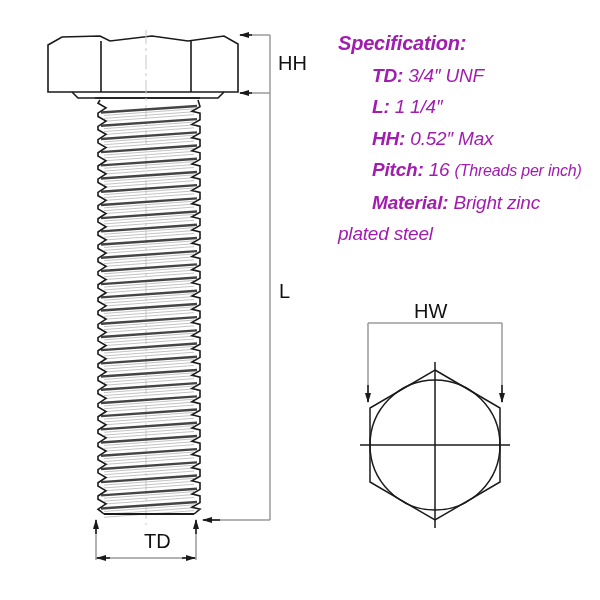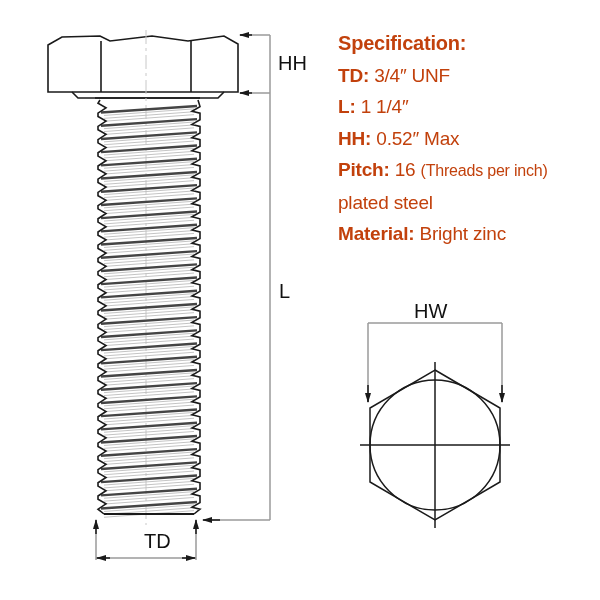--- a/index.html
+++ b/index.html
@@ -1,21 +1,21 @@
 <!DOCTYPE html>
 <html><head>
   <meta charset="utf-8">
   <style>
     html, body { margin: 0; padding: 0; background: #ffffff; }
     body { width: 600px; height: 600px; position: relative; overflow: hidden; font-family: "Liberation Sans", "DejaVu Sans", sans-serif; }
     .drawing { position: absolute; left: 0; top: 0; width: 600px; height: 600px; }
-    .spec { position: absolute; left: 338px; top: 28px; width: 262px; color: #c2410c; font-family: "Liberation Sans", sans-serif; }
+    .spec { position: absolute; left: 338px; top: 28px; width: 262px; color: #a21caf; font-family: "Liberation Sans", sans-serif; font-style: italic; }
     .spec .line { font-size: 19px; line-height: 31.5px; white-space: nowrap; letter-spacing: -0.2px; }
     .spec .title { font-weight: bold; font-size: 20px; }
-    .spec .k { font-weight: bold; }
+    .spec .k { font-weight: bold; margin-left: 34px; }
     .spec .small { font-size: 16px; }
     .dim-label { position: absolute; font-family: "Liberation Sans", sans-serif; font-size: 20px; color: #111; }
   </style>
 </head>
 <body>
 
 <svg class="drawing" viewBox="0 0 600 600" xmlns="http://www.w3.org/2000/svg">
   <defs>
     <marker id="arrow" viewBox="0 0 10 10" refX="9" refY="5" markerWidth="7" markerHeight="7" orient="auto-start-reverse">
       <path d="M0,2 L10,5 L0,8 z" fill="#1a1a1a"></path>
@@ -218,18 +218,18 @@
   </div>
   <div class="line">
     <span class="k">HH:</span>
     <span>0.52″ Max</span>
   </div>
   <div class="line">
     <span class="k">Pitch:</span>
     <span>16</span>
     <span class="small">(Threads per inch)</span>
   </div>
-  <div class="line">plated steel</div>
   <div class="line">
     <span class="k">Material:</span>
     <span>Bright zinc</span>
   </div>
+  <div class="line">plated steel</div>
 </div>
 
 </body></html>

